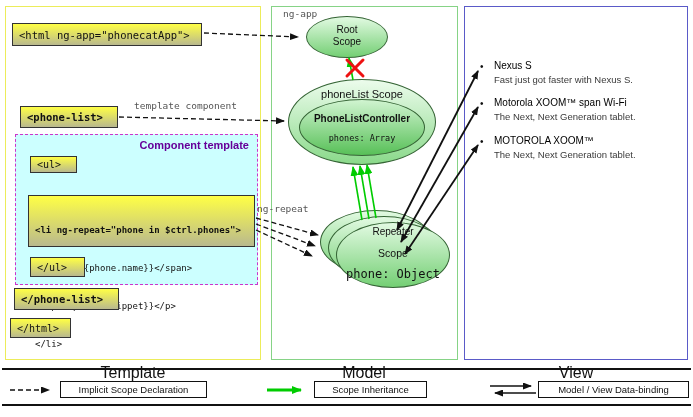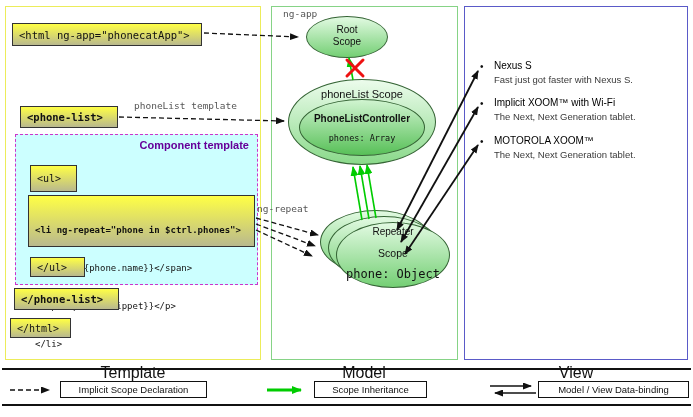--- a/index.html
+++ b/index.html
@@ -59,27 +59,27 @@
   <div class="panel-label" style="left:133px; top:337px;">Template</div>
   <div class="panel-label" style="left:364px; top:337px;">Model</div>
   <div class="panel-label" style="left:576px; top:337px;">View</div>
 
   <div class="codebox" style="left:12px; top:23px; width:190px; height:23px;">&lt;html ng-app="phonecatApp"&gt;</div>
 
   <div class="graylabel" style="left:283px; top:8px;">ng-app</div>
 
   <div class="codebox bold" style="left:20px; top:106px; width:98px; height:22px;">&lt;phone-list&gt;</div>
 
-  <div class="graylabel" style="left:134px; top:100px;">phoneList template</div>
+  <div class="graylabel" style="left:134px; top:100px;">template component</div>
 
   <div class="component-box">
     <div class="component-title">Component template</div>
   </div>
 
-  <div class="codebox" style="left:30px; top:165px; width:47px; height:27px; font-size:10px;">&lt;ul&gt;</div>
+  <div class="codebox" style="left:30px; top:156px; width:47px; height:17px; font-size:10px;">&lt;ul&gt;</div>
 
   <div class="codebox multi" style="left:28px; top:195px; width:227px; height:52px;">
     <div class="codeline"><span class="b">&lt;li ng-repeat="phone in </span><span class="b">$ctrl.phones</span><span class="b">"&gt;</span></div>
     <div class="codeline">  &lt;span&gt;{{phone.name}}&lt;/span&gt;</div>
     <div class="codeline">  &lt;p&gt;{{phone.snippet}}&lt;/p&gt;</div>
     <div class="codeline">&lt;/li&gt;</div>
   </div>
 
   <div class="graylabel" style="left:257px; top:203px;">ng-repeat</div>
 
@@ -113,21 +113,21 @@
   <div class="view-item" style="top:60px;">
     <span class="bullet">•</span>
     <div class="vtext">
       <div class="vtitle">Nexus S</div>
       <div class="vsub">Fast just got faster with Nexus S.</div>
     </div>
   </div>
   <div class="view-item" style="top:97px;">
     <span class="bullet">•</span>
     <div class="vtext">
-      <div class="vtitle">Implicit XOOM™ with Wi-Fi</div>
+      <div class="vtitle">Motorola XOOM™ span Wi-Fi</div>
       <div class="vsub">The Next, Next Generation tablet.</div>
     </div>
   </div>
   <div class="view-item" style="top:135px;">
     <span class="bullet">•</span>
     <div class="vtext">
       <div class="vtitle">MOTOROLA XOOM™</div>
       <div class="vsub">The Next, Next Generation tablet.</div>
     </div>
   </div>

